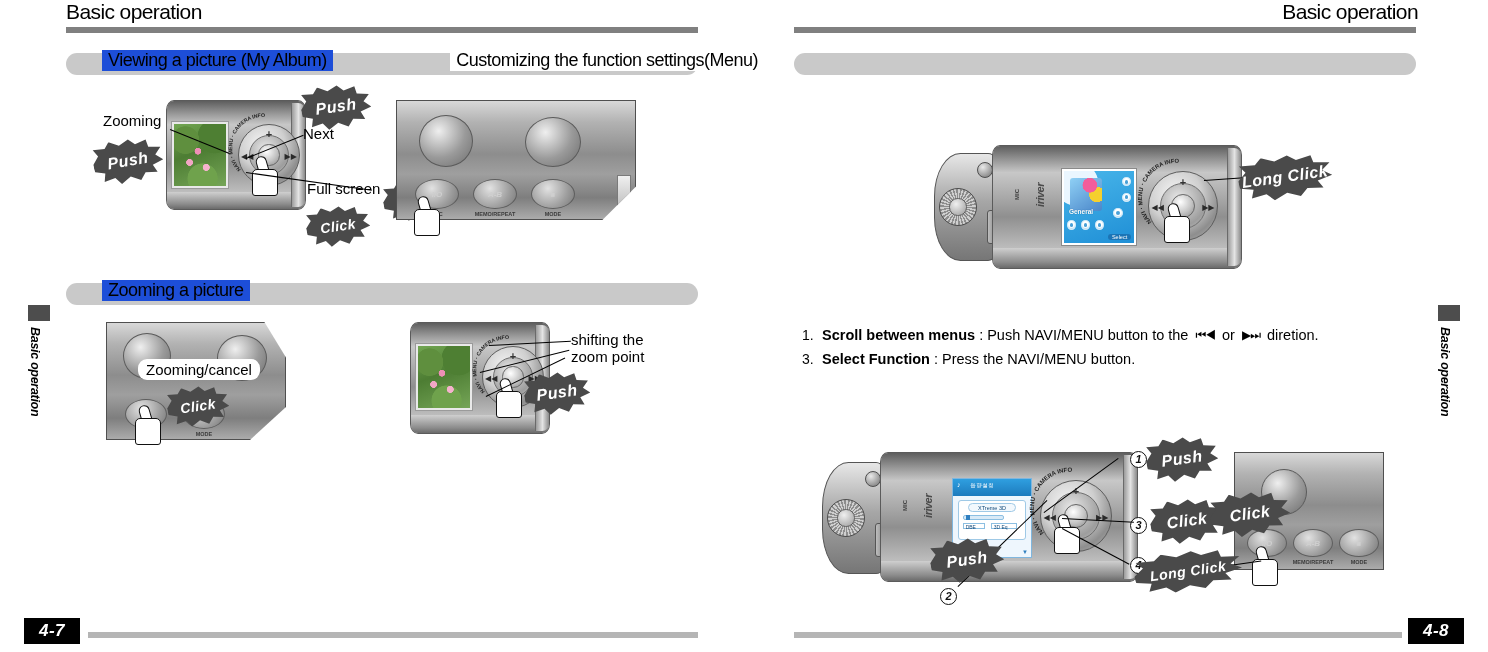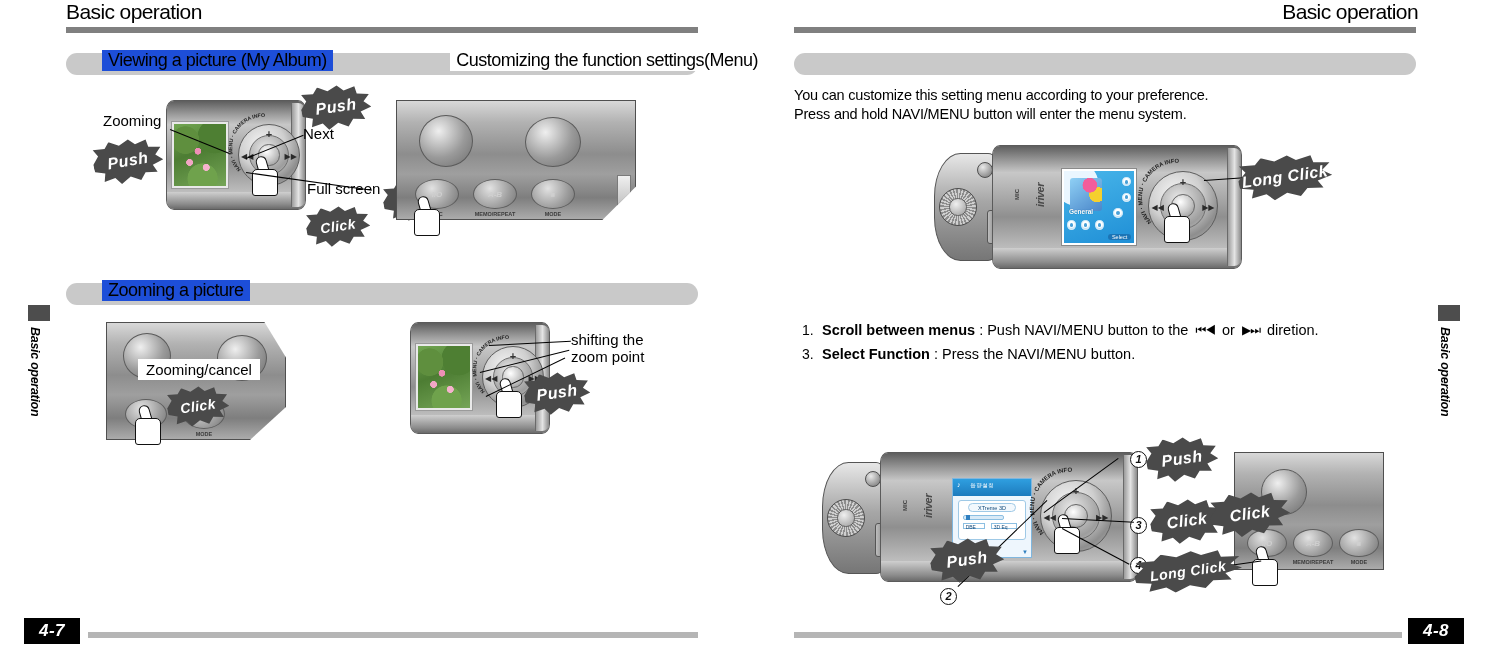--- a/index.html
+++ b/index.html
@@ -51,21 +51,21 @@
 
   
   .bodytext {
     position: absolute;
     font-size: 14.5px; color: #000; line-height: 19px;
     white-space: pre-line; letter-spacing: -0.2px;
   }
 
   
   .steps { position: absolute; font-size: 14.5px; color: #000; }
-  .step { position: relative; height: 24px; line-height: 24px; white-space: nowrap; }
+  .step { position: relative; height: 24px; line-height: 34px; white-space: nowrap; }
   .step .num { display:inline-block; width: 20px; font-size: 14px; }
   .step b { font-weight: bold; }
   .ff-glyph {
     display:inline-block; font-size: 12px; letter-spacing: -1px;
     vertical-align: 1px; padding: 0 3px;
   }
 
   
   .pagenum {
     position: absolute; bottom: 8px; height: 26px;
@@ -443,21 +443,21 @@
       <div class="lens" style="left:110px; top:12px; width:50px; height:46px;"></div>
       <div class="btn" style="left:18px; top:76px; width:42px; height:30px;">
         <span>I/O</span>
       </div>
       <div class="blbl" style="left:39px; top:108px;">REC</div>
       <div class="btn" style="left:76px; top:76px; width:42px; height:30px;">
         <span>A-B</span>
       </div>
       <div class="blbl" style="left:97px; top:108px;">MODE</div>
     </div>
-    <div class="labelbox" style="left:138px; top:359px;">Zooming/cancel</div>
+    <div class="labelbox" style="left:138px; top:359px;border-radius:9px;">Zooming/cancel</div>
     <div class="burst sm" style="left:167px; top:386px; width:62px; height:40px;">Click</div>
     <div class="hand" style="left:135px; top:405px;">
       <div class="finger"></div>
       <div class="palm"></div>
     </div>
 
     <div class="art" style="left:410px; top:322px; width:140px; height:112px;">
       <div class="player" style="left:0; top:0; width:140px; height:112px;">
         <div class="topband"></div>
         <div class="botband"></div>
@@ -504,22 +504,20 @@
   <div class="page" id="page-right">
 
     <div class="runhead right">Basic operation</div>
     <div class="rule right" style="left:50px; width:622px;"></div>
 
     <div class="sec r" style="left:50px; top:53px;">
       <div class="pill-bg"></div>
       <div class="sec-label">Customizing the function settings(Menu)</div>
     </div>
 
-    <div class="bodytext" style="left:50px; top:86px; width:600px;">You can customize this setting menu according to your preference.
-Press and hold NAVI/MENU button will enter the menu system.</div>
 
     <div class="art" style="left:190px; top:145px; width:310px; height:125px;">
       <div class="hinge" style="left:0px; top:8px; width:66px; height:108px;">
         <div class="dial"></div>
         <div class="cam"></div>
         <div class="switch"></div>
       </div>
       <div class="player" style="left:58px; top:0; width:250px; height:124px;">
         <div class="topband"></div>
         <div class="botband"></div>

